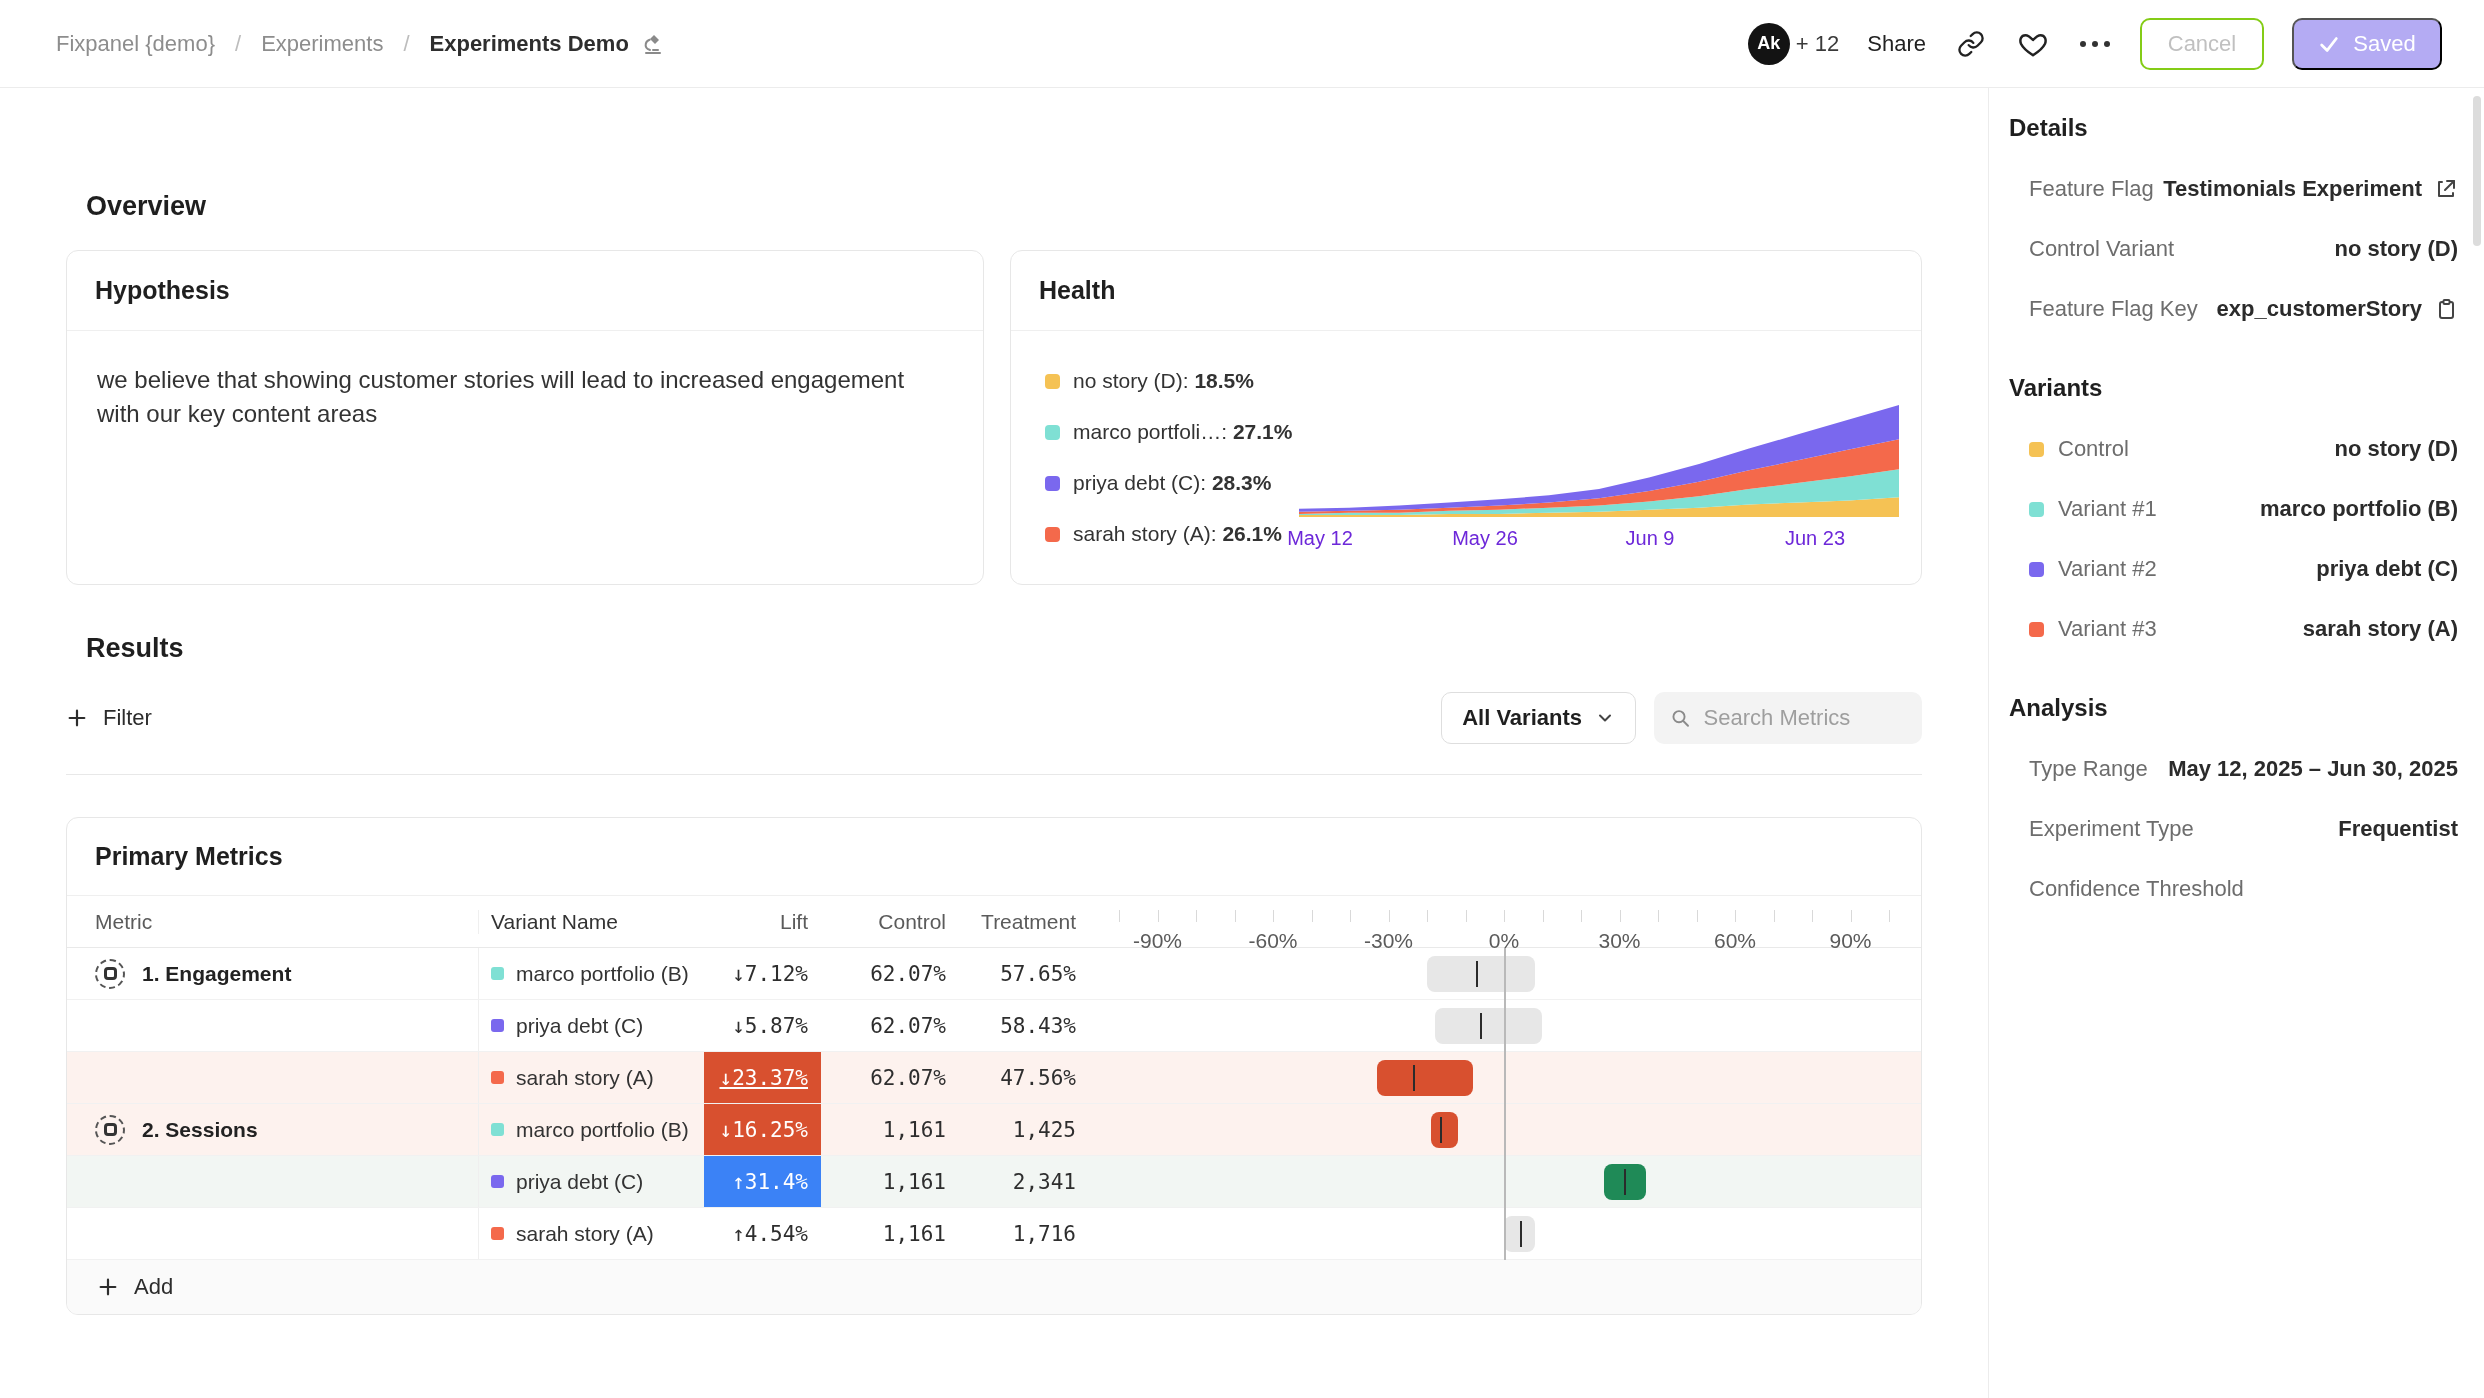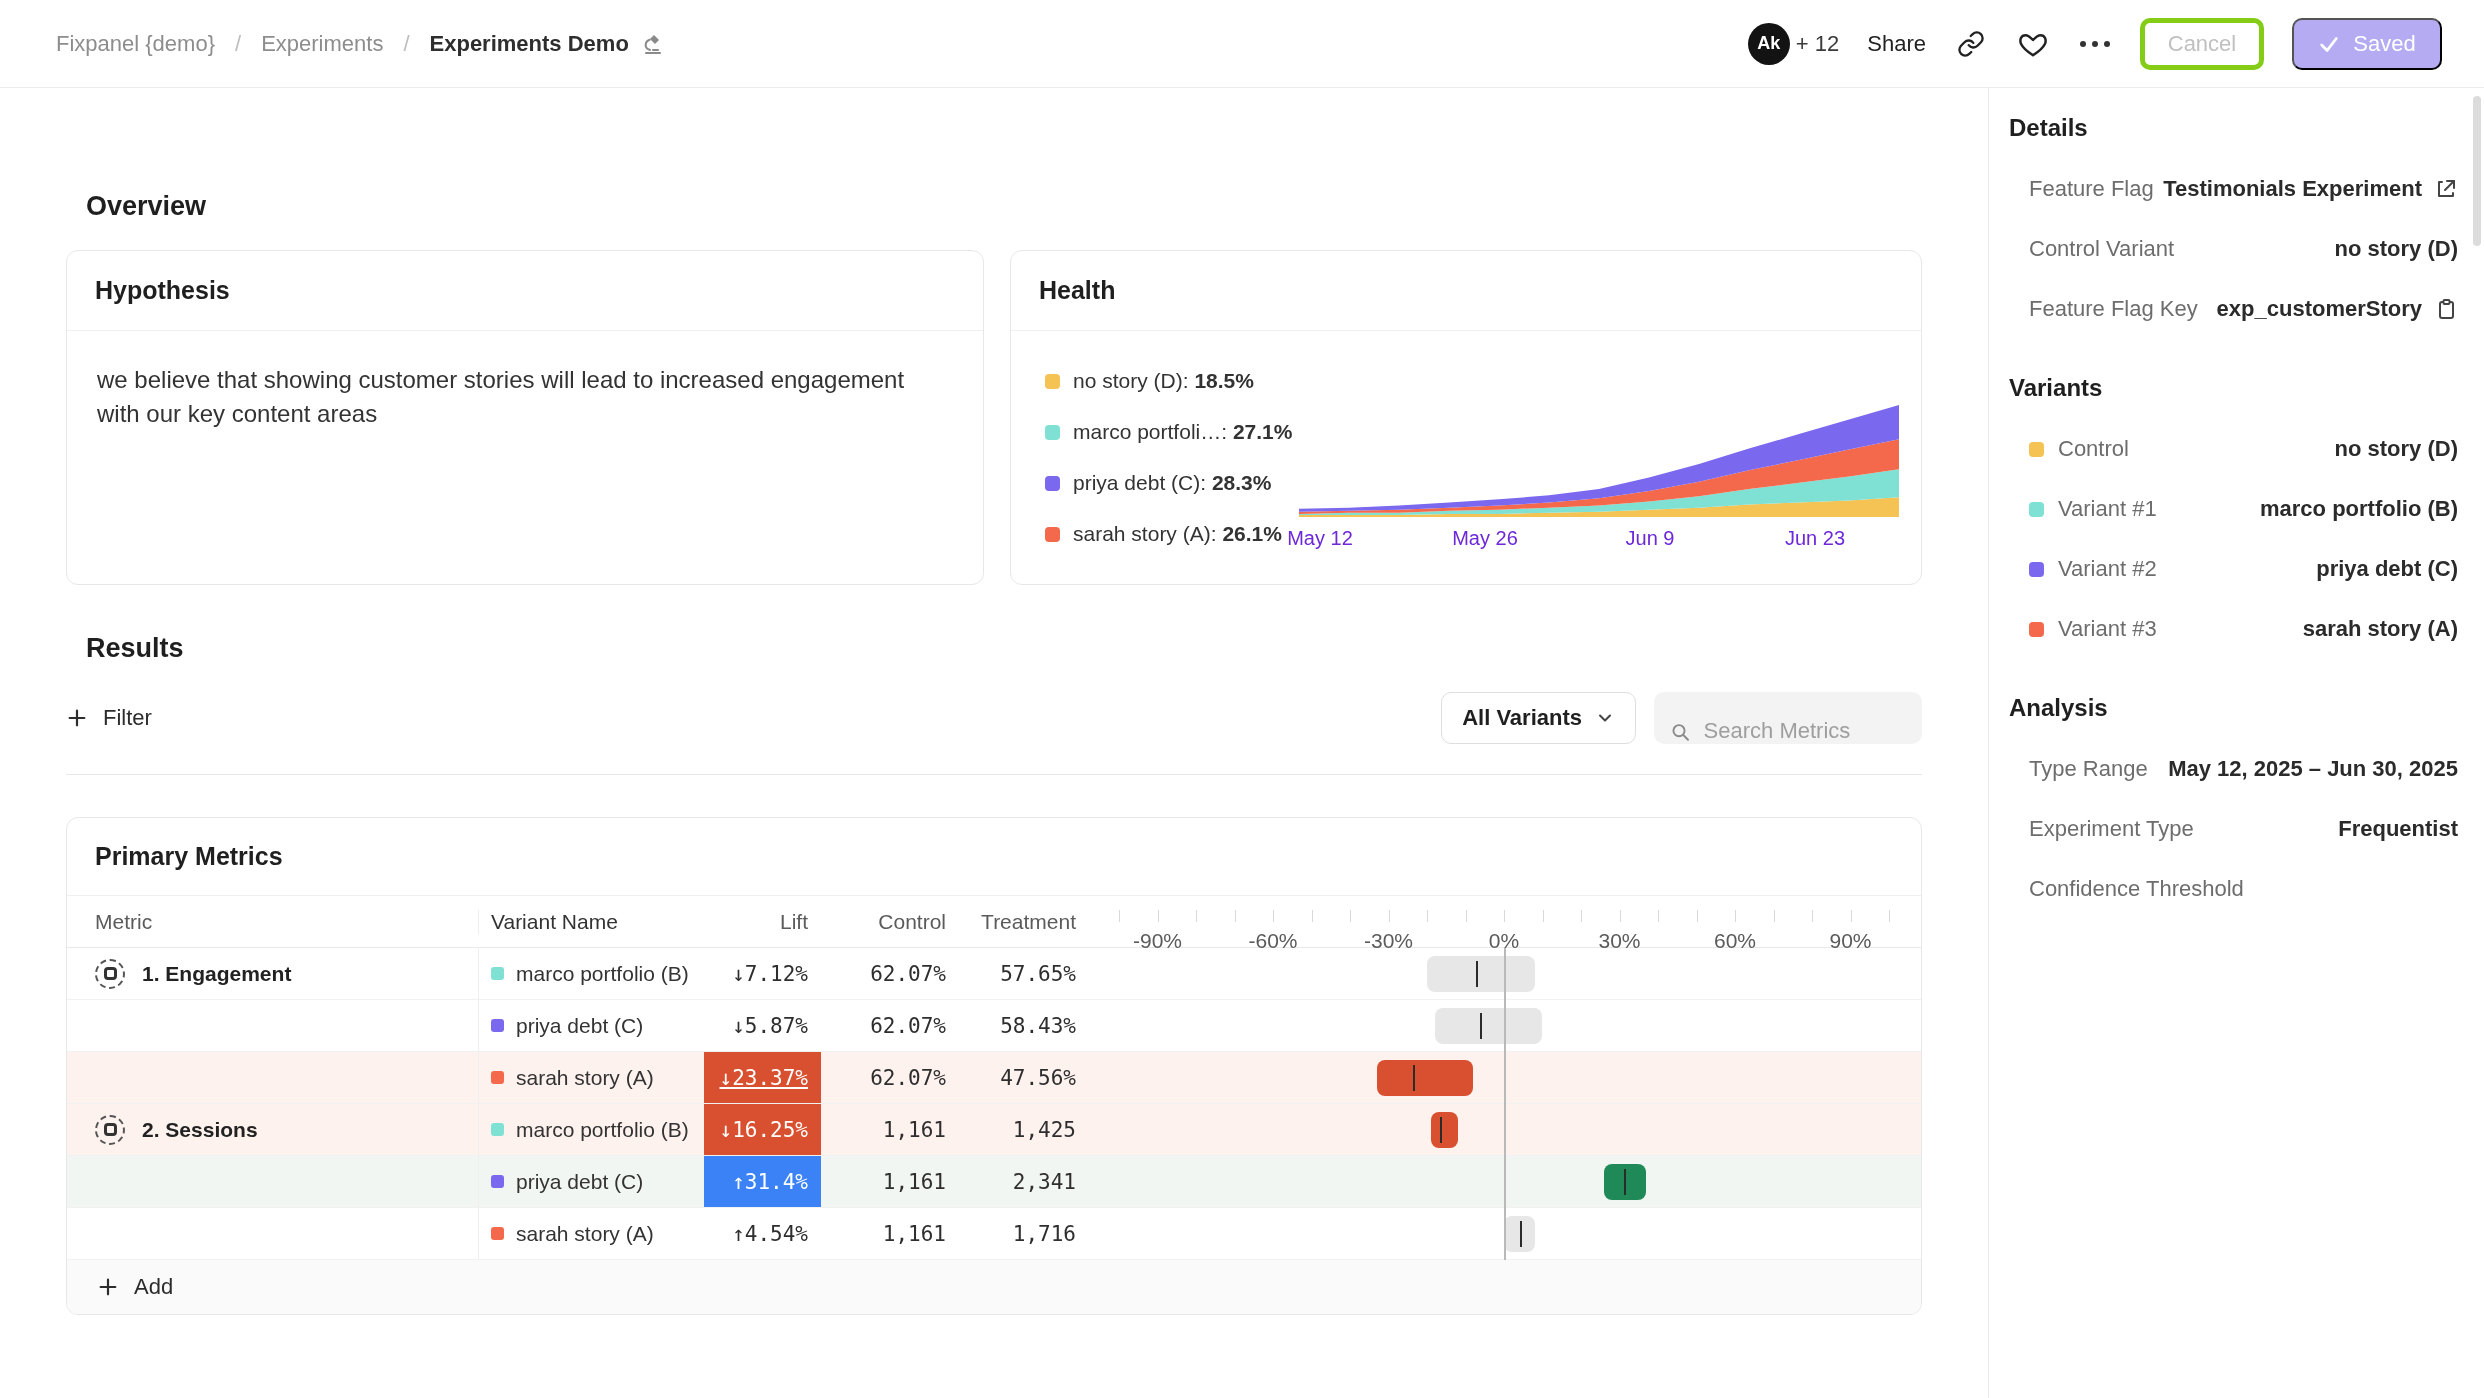--- a/index.html
+++ b/index.html
@@ -13,21 +13,21 @@
   .crumb-sep { color:#bdbdbd; }
   .crumb-current { color:#2e2e2e; font-weight:600; display:flex; align-items:center; gap:12px; }
   .top-actions { display:flex; align-items:center; gap:28px; }
   .avatar { width:42px; height:42px; border-radius:50%; background:#131313; color:#fff;
             font-weight:700; font-size:18px; display:flex; align-items:center; justify-content:center; }
   .avatar-extra { font-size:22px; color:#3a3a3a; margin-left:-16px; }
   .share-lbl { font-size:22px; font-weight:500; color:#222; }
   .icon-btn { display:flex; align-items:center; justify-content:center; width:34px; height:34px; }
   .dots { display:flex; gap:6px; }
   .dots i { width:6px; height:6px; border-radius:50%; background:#333; }
-  .btn-cancel { min-width:124px; height:52px; border:5px solid #84cc16; border-radius:10px;
+  .btn-cancel { min-width:124px; height:52px; border:2px solid #84cc16; border-radius:10px;
                 background:#fff; color:#c0c0c0; font-size:22px; display:flex;
                 align-items:center; justify-content:center; }
   .btn-saved { min-width:150px; height:52px; border-radius:10px; background:#b4abf3; color:#fff;
                font-size:22px; display:flex; align-items:center; justify-content:center; gap:13px; }
 
   
   .content { display:flex; height:1310px; }
   .main { flex:1; padding:55px 66px 0; overflow:hidden; }
   .sidebar { width:496px; border-left:1px solid #ececec; padding:26px 26px 0 20px; position:relative; }
 
@@ -60,21 +60,21 @@
   .x-labels span { position:absolute; transform:translateX(-50%); white-space:nowrap; }
 
   
   .results-row { margin-top:28px; display:flex; align-items:center; }
   .filter-btn { display:flex; gap:15px; font-size:22px; color:#2c2c2c; align-items:center; cursor:pointer; }
   .spacer { flex:1; }
   .variants-btn { height:52px; border:1px solid #dedede; border-radius:10px; background:#fff;
                   display:flex; align-items:center; gap:13px; padding:0 20px;
                   font-size:22px; font-weight:600; color:#1f1f1f; }
   .search-box { margin-left:18px; width:268px; height:52px; background:#f3f3f3; border-radius:10px;
-                display:flex; align-items:flex-end; padding:0 16px; gap:13px; }
+                display:flex; align-items:center; padding:0 16px; gap:13px; }
   .search-box input { border:none; background:transparent; outline:none; font-size:22px; color:#333; width:100%; }
   .search-box input::placeholder { color:#9e9e9e; }
   .results-divider { margin-top:30px; border-top:1px solid #e8e8e8; }
 
   
   .pm-card { margin-top:42px; border:1px solid #e7e7e7; border-radius:12px; overflow:hidden; background:#fff; }
   .pm-head { padding:24px 28px; font-size:25px; font-weight:700; border-bottom:1px solid #efefef; color:#1f1f1f; }
   .thead { display:flex; height:52px; align-items:center; color:#5b5b5b; font-size:21px;
            border-bottom:1px solid #e9e9e9; }
   .tbody { position:relative; }

